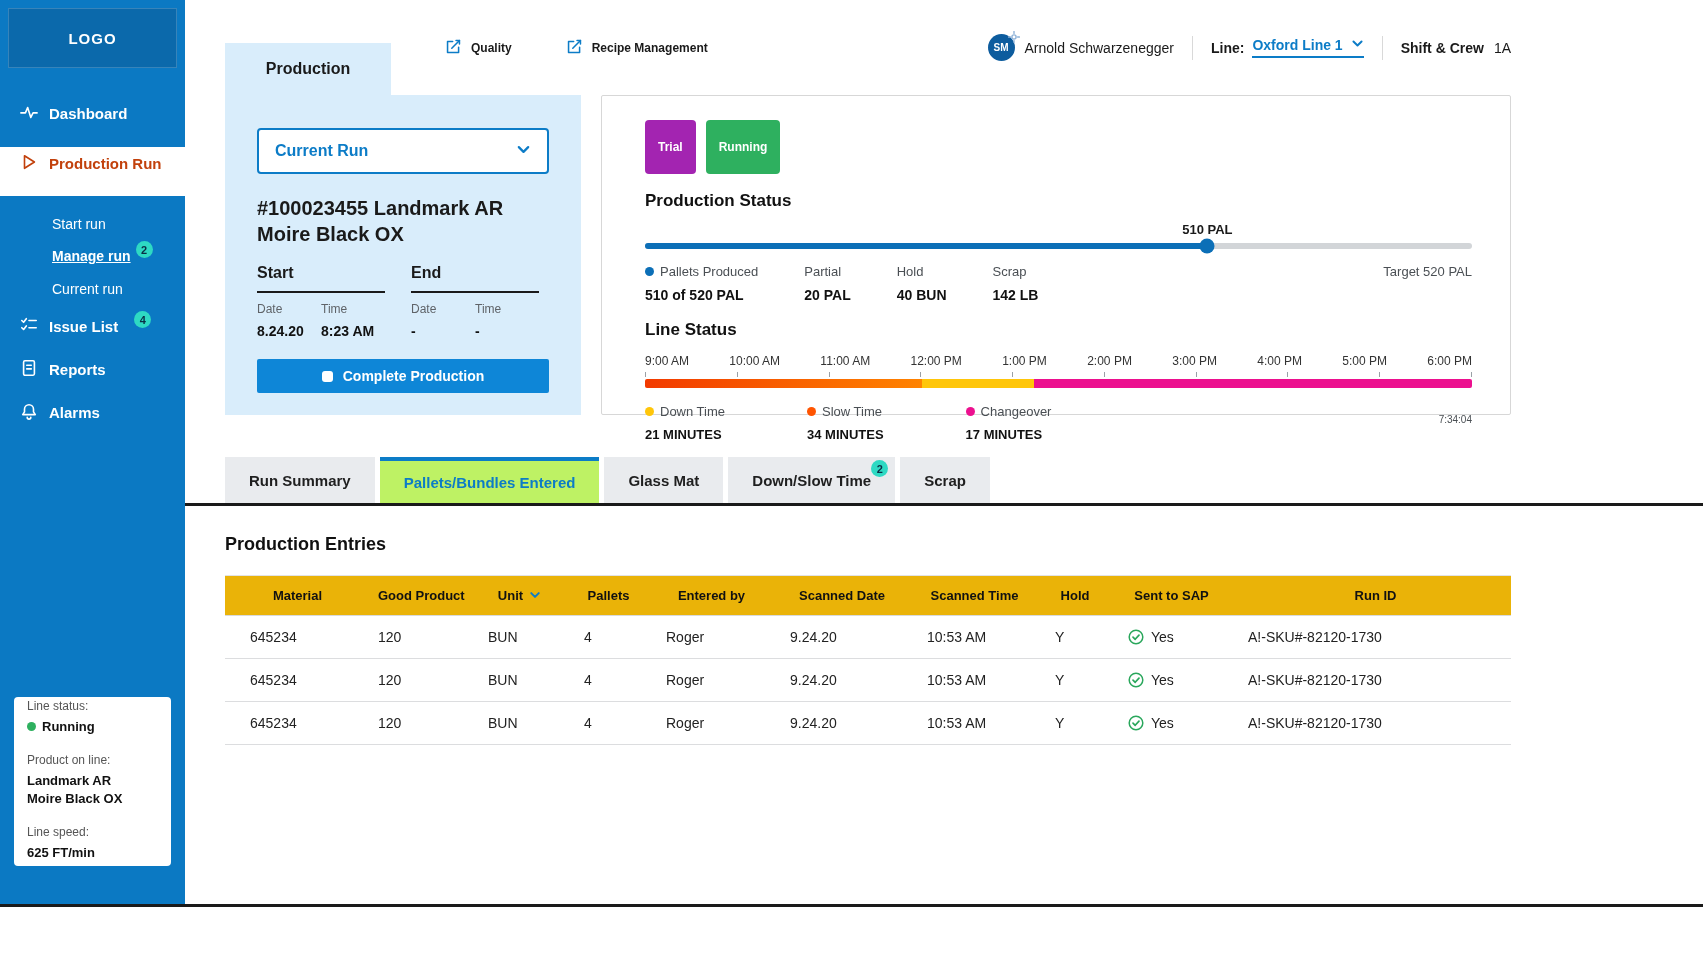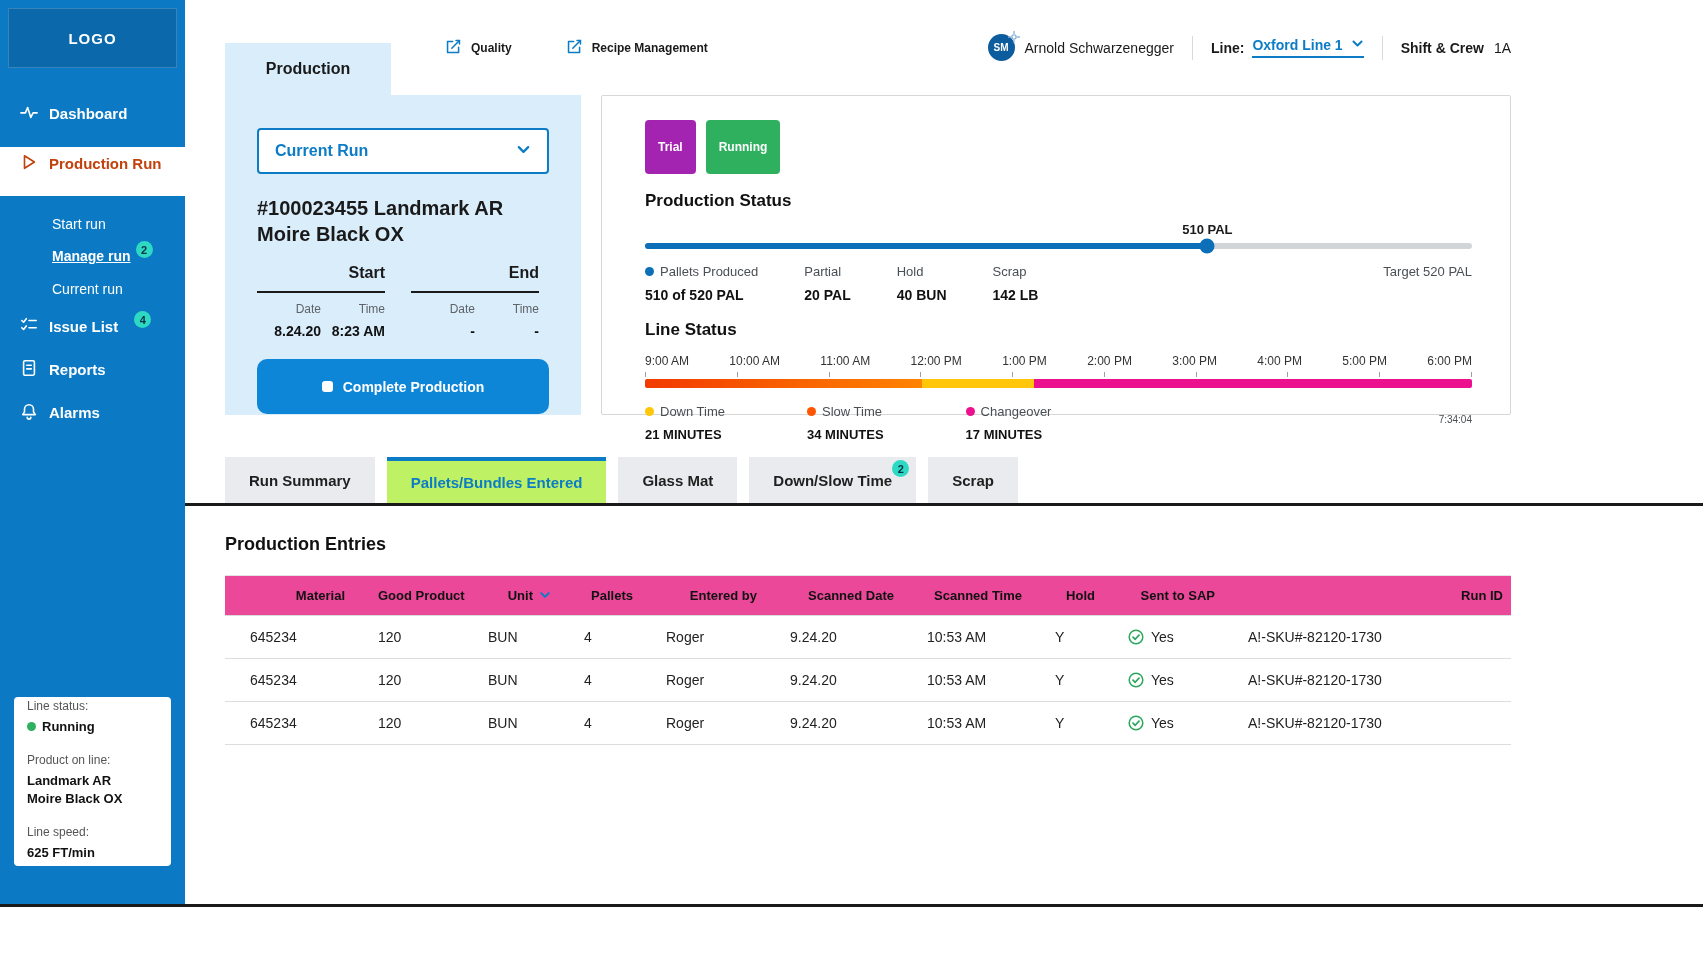--- a/index.html
+++ b/index.html
@@ -52,27 +52,27 @@
   .shift-value { margin-left:2px; }
 
   
   .run-row { display:flex; gap:20px; }
   .run-panel { width:356px; height:320px; background:#d9edfb; padding:33px 32px 0; flex-shrink:0; }
   .dropdown { height:46px; background:#fff; border:2px solid #0c7cc7; border-radius:4px; display:flex; align-items:center;
               justify-content:space-between; padding:0 16px; color:#0c7cc7; font-weight:700; font-size:16px; cursor:pointer; }
   .dropdown svg { width:15px; height:15px; }
   .run-title { margin-top:21px; font-size:20px; font-weight:700; line-height:1.3; color:#1a1a1a; }
   .times-row { display:flex; margin-top:17px; }
-  .time-col { width:128px; margin-right:26px;text-align:right; }
+  .time-col { width:128px; margin-right:26px; }
   .col-head { font-size:16px; font-weight:700; border-bottom:2px solid #1a1a1a; padding-bottom:9px; }
   .sub-row { display:flex; margin-top:9px; }
   .sub { flex:1; }
   .sub-label { font-size:12px; color:#5f6368; }
   .sub-value { font-size:14px; font-weight:700; margin-top:7px; color:#111; }
-  .complete-btn { margin-top:20px; width:100%; height:55px; background:#0e86d7; color:#fff; border:none; border-radius:10px;
+  .complete-btn { margin-top:20px; width:100%; height:34px; background:#0e86d7; color:#fff; border:none; border-radius:2px;
                   font-family:inherit; font-size:14px; font-weight:700; display:flex; align-items:center; justify-content:center;
                   gap:10px; cursor:pointer; }
   .btn-square { width:11px; height:11px; background:#fff; border-radius:3px; }
 
   
   .status-panel { flex:1; height:320px; border:1px solid #d7d7d7; border-radius:2px; background:#fff; padding:24px 38px 0 43px; }
   .badges { display:flex; gap:10px; }
   .badge { padding:20px 13px; border-radius:4px; color:#fff; font-size:12px; font-weight:700; }
   .badge-trial { background:#a324b1; }
   .badge-running { background:#2eb05f; }
@@ -96,33 +96,33 @@
   .tl-legend { display:flex; margin-top:16px; align-items:flex-start; }
   .tl-item { margin-right:82px; }
   .tl-label { font-size:13px; color:#4a4f54; display:flex; align-items:center; }
   .tl-value { font-size:13px; font-weight:700; margin-top:8px; color:#111; }
   .dot-yellow { background:#ffc60a; }
   .dot-orange { background:#ff5400; }
   .dot-magenta { background:#ec108f; }
   .clock { margin-left:auto; font-size:10px; color:#4a4f54; padding-top:10px; }
 
   
-  .lower-tabs { display:flex; gap:12px; align-items:flex-end; margin-top:42px; }
+  .lower-tabs { display:flex; gap:5px; align-items:flex-end; margin-top:42px; }
   .ltab { height:46px; background:#e9ebee; display:flex; align-items:center; justify-content:center; padding:0 24px;
           font-size:15px; font-weight:700; color:#1f1f1f; position:relative; cursor:pointer; }
   .ltab.active { background:#bef264; color:#0c7cc7; border-top:4px solid #0c7cc7; }
   .ltab .count-badge { position:absolute; top:3px; right:7px; transform:none; }
   .divider { height:3px; background:#1a1a1a; width:100%; }
 
   
   .entries { margin-top:28px; }
   .entries-title { font-size:18px; font-weight:700; color:#111; }
   table { margin-top:20px; width:100%; border-collapse:collapse; table-layout:fixed; }
-  thead th { background:#ec4899; border-top:1px solid #e2e3e5; border-bottom:1px solid #d9dadb; font-size:13px; font-weight:700;
-             text-align:right; padding:12px 8px 12px 25px; color:#111; white-space:nowrap; }
+  thead th { background:#eab308; border-top:1px solid #e2e3e5; border-bottom:1px solid #d9dadb; font-size:13px; font-weight:700;
+             text-align:center; padding:12px 8px 12px 25px; color:#111; white-space:nowrap; }
   thead th svg { width:12px; height:12px; color:#0c7cc7; vertical-align:-1px; margin-left:6px; }
   tbody td { font-size:14px; padding:13px 8px 13px 25px; border-bottom:1px solid #dcdddf; color:#222; white-space:nowrap; }
   .check-icon { display:inline-block; width:16px; height:16px; margin-right:7px; vertical-align:-3px; }
 </style>
 </head>
 <body>
 
 <div class="page">
   <div class="app">
 

